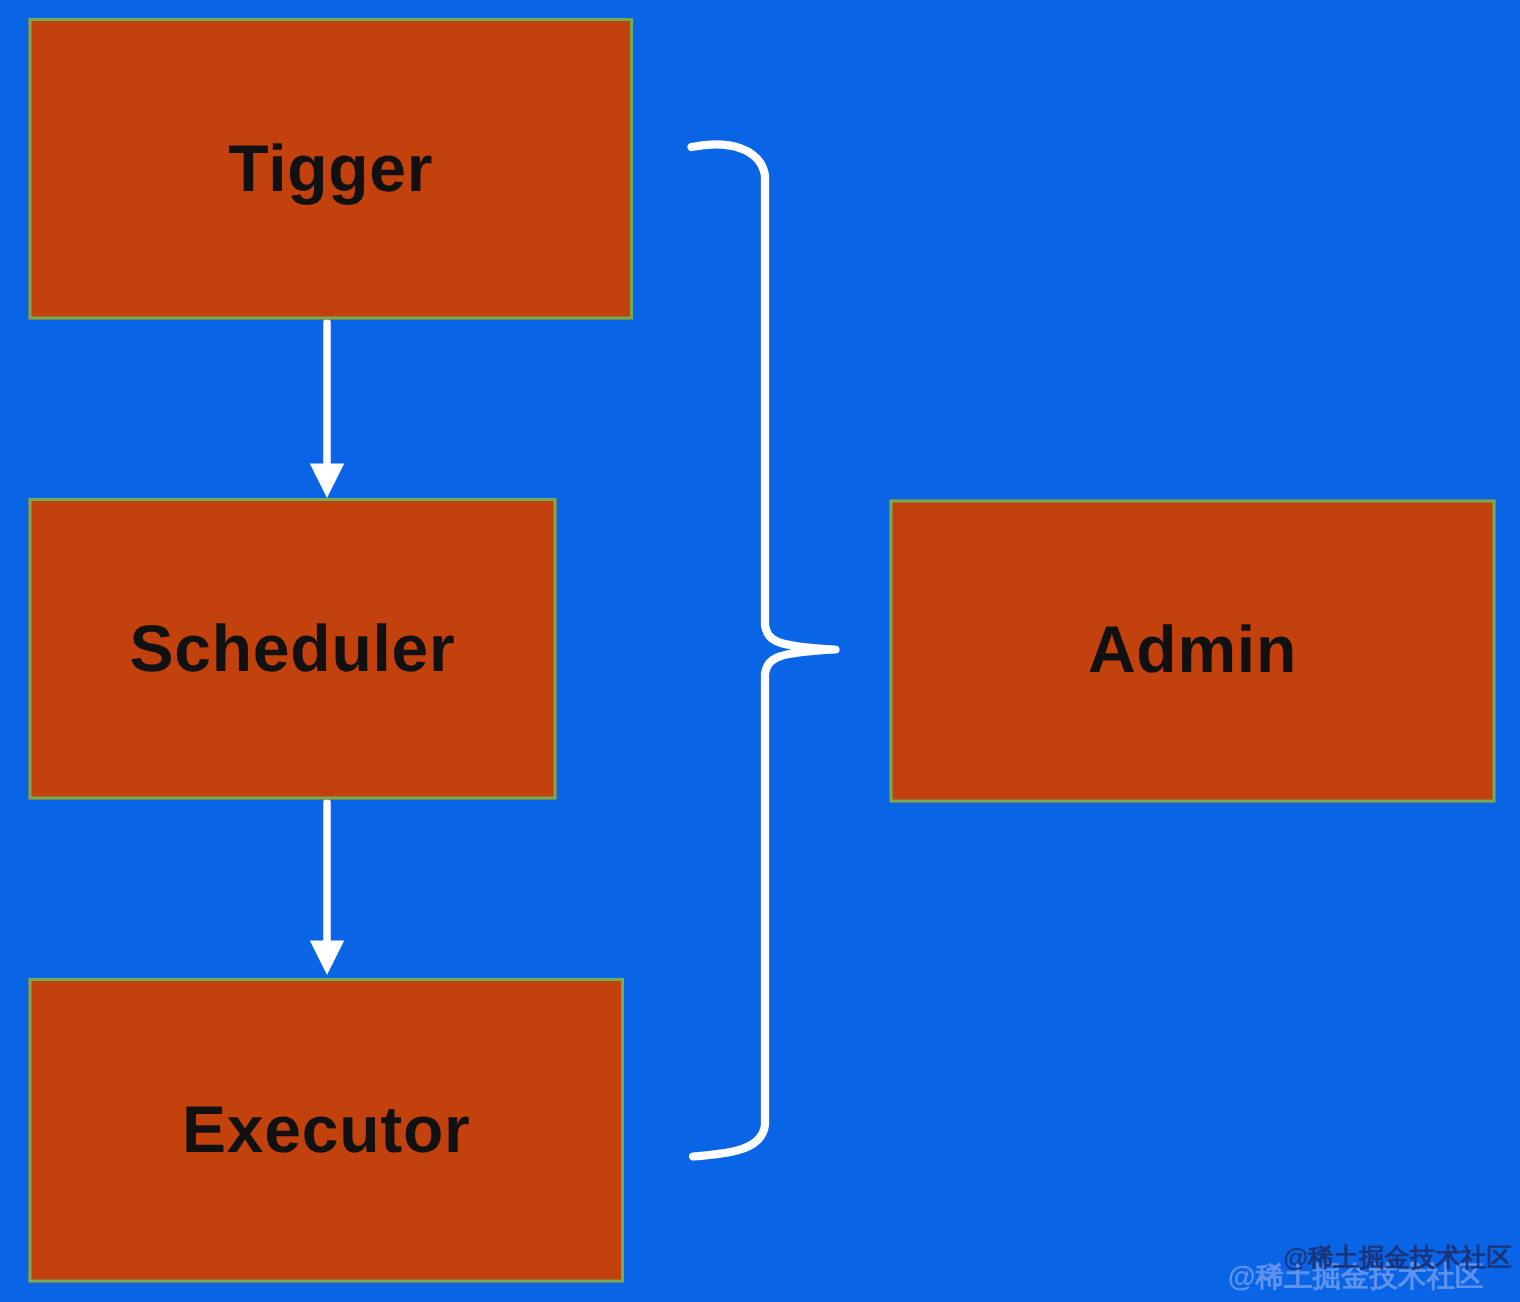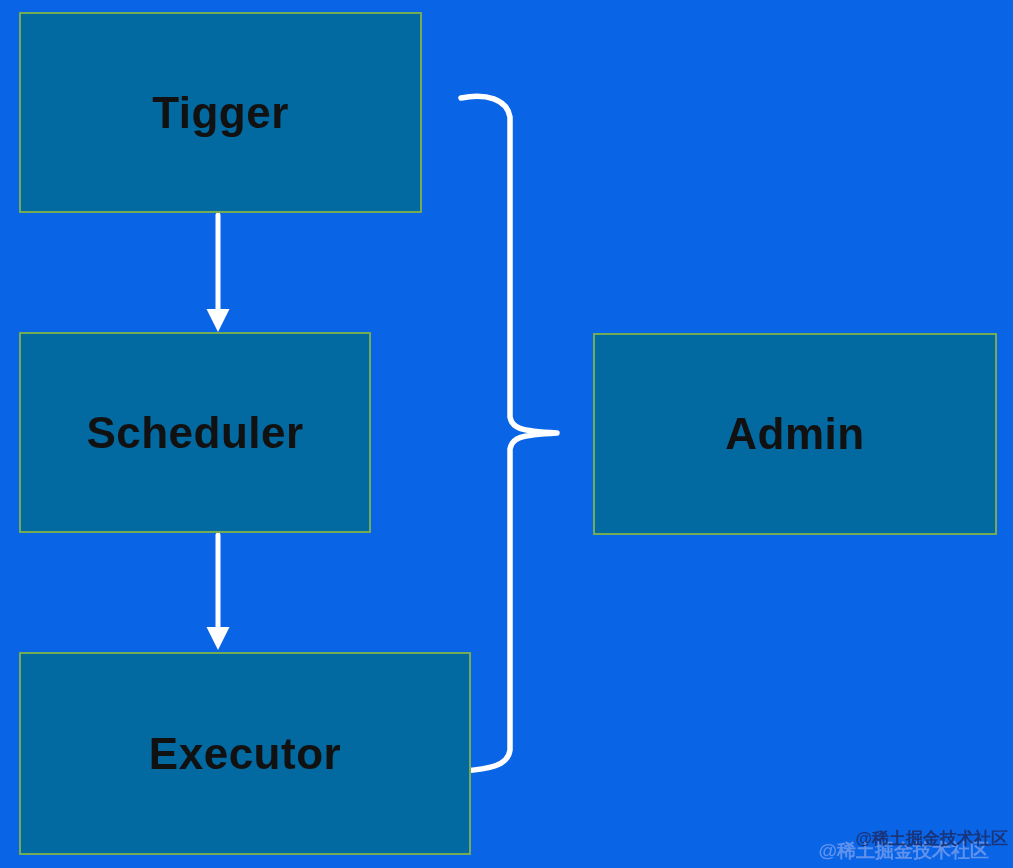--- a/index.html
+++ b/index.html
@@ -9,36 +9,36 @@
     overflow: hidden;
     font-family: "Liberation Sans", "DejaVu Sans", sans-serif;
     background: #0a64e6;
   }
   .canvas {
     position: absolute; left: 0; top: 0;
     width: 1013px; height: 868px;
   }
   .node {
     position: absolute;
-    background: #0369a1;
+    background: #c2410c;
     border: 2px solid #74ab55;
     display: flex;
     align-items: center;
     justify-content: center;
     box-sizing: border-box;
   }
   .node-label {
     font-size: 44px;
     font-weight: 700;
     color: #111111;
     letter-spacing: 0.5px;
   }
   #node-tigger    { left: 19px;  top: 12px;  width: 403px; height: 201px; }
   #node-scheduler { left: 19px;  top: 332px; width: 352px; height: 201px; }
-  #node-executor  { left: 19px;  top: 652px; width: 452px; height: 203px; }
+  #node-executor  { left: 19px;  top: 652px; width: 397px; height: 203px; }
   #node-admin     { left: 593px; top: 333px; width: 404px; height: 202px; }
   svg.connectors {
     position: absolute; left: 0; top: 0;
     pointer-events: none;
   }
   .watermark {
     position: absolute;
     right: 0; bottom: 0;
     width: 210px; height: 46px;
     pointer-events: none;

